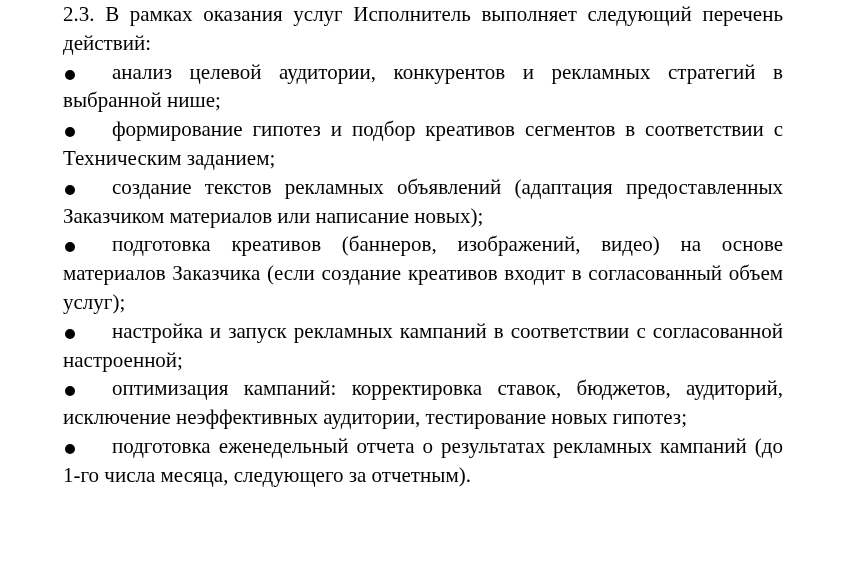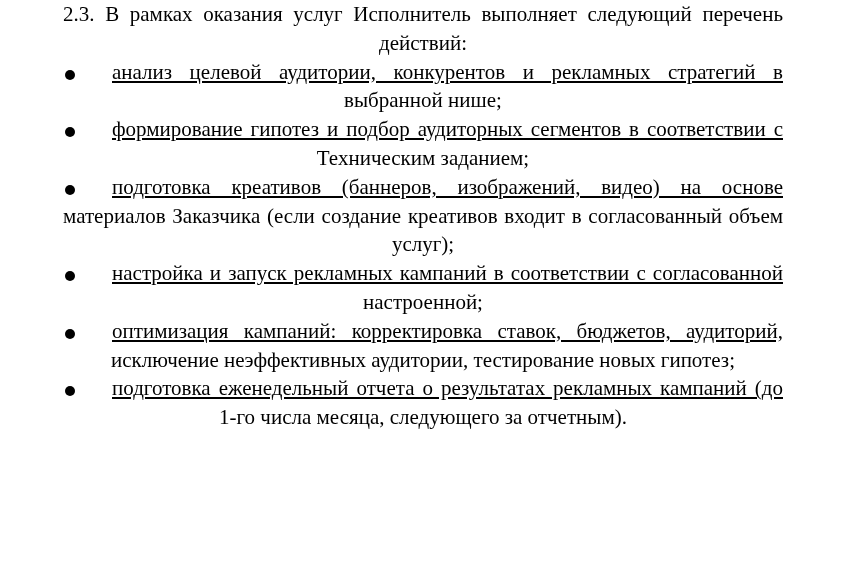--- a/index.html
+++ b/index.html
@@ -23,32 +23,31 @@
     top: 0px;
     width: 720px;
     color: #000000;
     font-size: 21px;
     line-height: 28.8px;
   }
   .para {
     position: relative;
   }
   .line {
-    text-align: center;
+    text-align: left;
     white-space: normal;
   }
   
   .line.j {
     text-align: justify;
     text-align-last: justify;
   }
   
   .line.first {
     padding-left: 49px;
-    text-decoration: underline;
   }
   .dot {
     position: absolute;
     left: 2px;
     top: 12px;
     width: 10px;
     height: 10px;
     border-radius: 50%;
     background: #000000;
   }
@@ -65,24 +64,29 @@
     </div>
 
     <div class="para">
       <span class="dot"></span>
       <div class="line j first">анализ целевой аудитории, конкурентов и рекламных стратегий в</div>
       <div class="line">выбранной нише;</div>
     </div>
 
     <div class="para">
       <span class="dot"></span>
-      <div class="line j first">формирование гипотез и подбор аудиторных сегментов в соответствии с</div>
+      <div class="line j first">формирование гипотез и подбор креативов сегментов в соответствии с</div>
       <div class="line">Техническим заданием;</div>
     </div>
 
+    <div class="para">
+      <span class="dot"></span>
+      <div class="line j first">создание текстов рекламных объявлений (адаптация предоставленных</div>
+      <div class="line">Заказчиком материалов или написание новых);</div>
+    </div>
 
     <div class="para">
       <span class="dot"></span>
       <div class="line j first">подготовка креативов (баннеров, изображений, видео) на основе</div>
       <div class="line j">материалов Заказчика (если создание креативов входит в согласованный объем</div>
       <div class="line">услуг);</div>
     </div>
 
     <div class="para">
       <span class="dot"></span>

